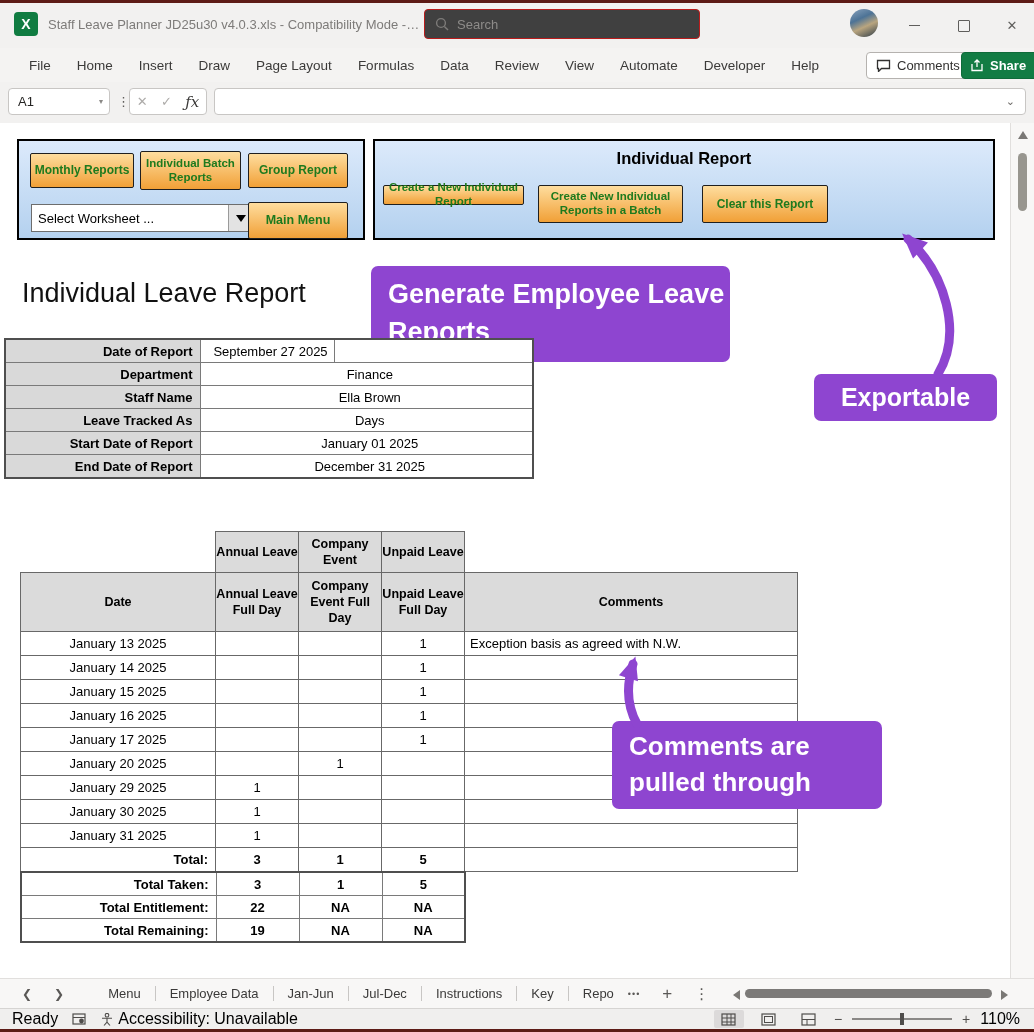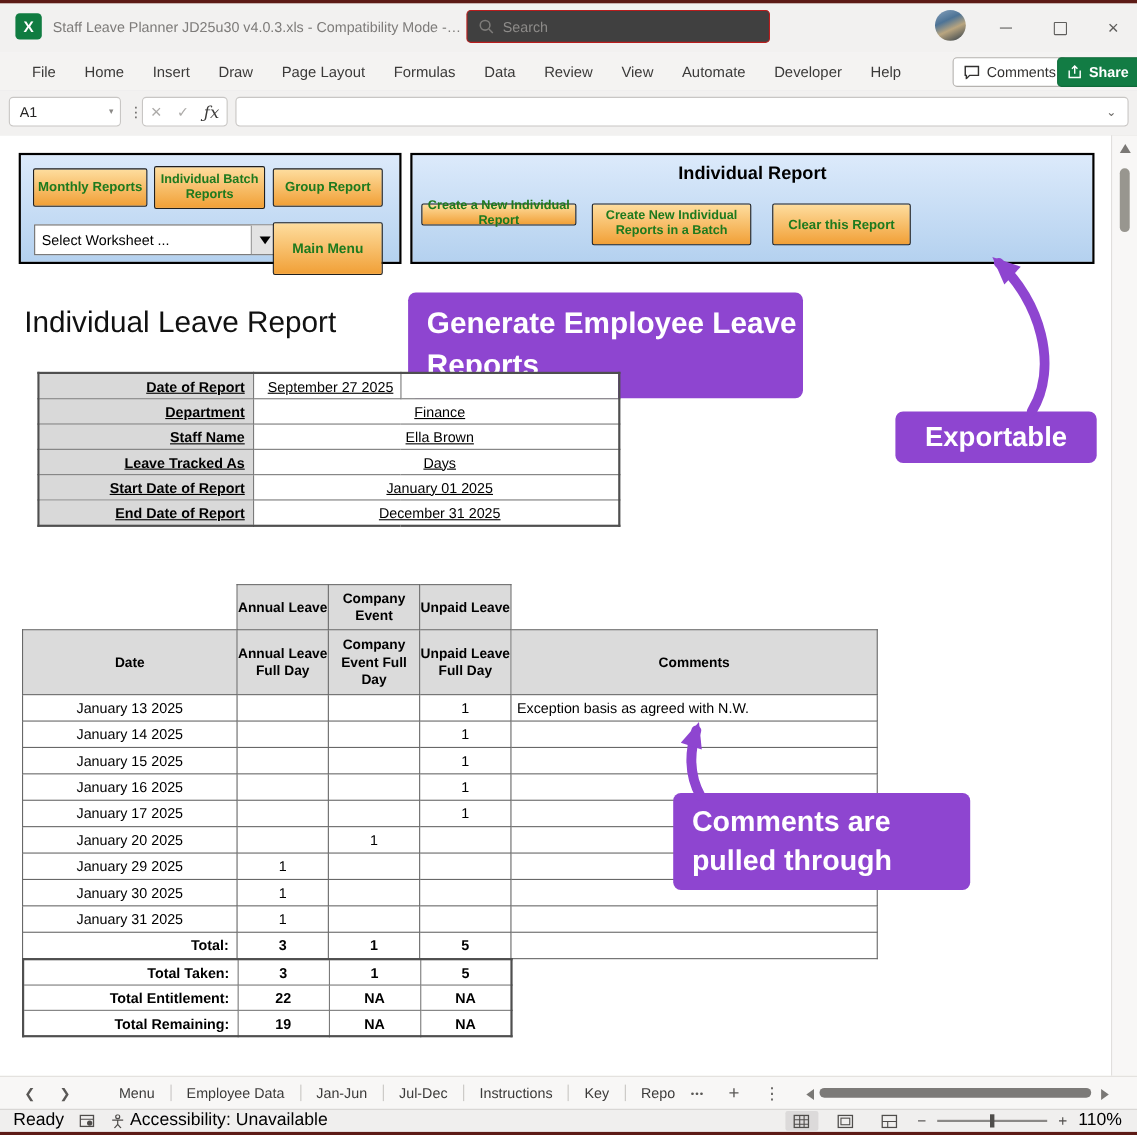--- a/index.html
+++ b/index.html
@@ -183,35 +183,35 @@
   <div class="abs panel" style="left:17px;top:16px;width:348px;height:101px;">
     <div class="abs obtn" style="left:11px;top:12px;width:104px;height:35px;font-size:12px;">Monthly Reports</div>
     <div class="abs obtn" style="left:121px;top:10px;width:101px;height:39px;font-size:11.5px;padding:0 4px;">Individual Batch Reports</div>
     <div class="abs obtn" style="left:229px;top:12px;width:100px;height:35px;font-size:12px;">Group Report</div>
     <div class="abs wsdrop" style="left:12px;top:63px;width:223px;height:28px;">
       <span>Select Worksheet ...</span>
       <span class="dbtn">
           <i></i>
         </span>
     </div>
-    <div class="abs obtn" style="left:229px;top:61px;width:100px;height:48px;font-size:12.5px;">Main Menu</div>
+    <div class="abs obtn" style="left:229px;top:61px;width:100px;height:37px;font-size:12.5px;">Main Menu</div>
   </div>
 
   <div class="abs panel" style="left:373px;top:16px;width:622px;height:101px;">
     <div class="abs panel-title" style="left:0;top:8px;width:100%;">Individual Report</div>
     <div class="abs obtn" style="left:8px;top:44px;width:141px;height:20px;font-size:11.5px;padding:0 4px;">Create a New Individual Report</div>
     <div class="abs obtn" style="left:163px;top:44px;width:145px;height:38px;font-size:11.5px;padding:0 4px;">Create New Individual Reports in a Batch</div>
     <div class="abs obtn" style="left:327px;top:44px;width:126px;height:38px;font-size:12px;">Clear this Report</div>
   </div>
 
   <div class="abs sheet-heading" style="left:22px;top:155px;">Individual Leave Report</div>
 
   <div class="abs callout co-generate">Generate Employee Leave Reports</div>
 
-  <table class="abs info" style="left:34px;top:215px;width:528px;text-decoration:underline;">
+  <table class="abs info" style="left:4px;top:215px;width:528px;">
     <colgroup>
         <col style="width:195px;">
         <col style="width:134px;">
         <col style="width:199px;">
       </colgroup>
     <tbody>
         <tr>
       <td class="lbl">Date of Report</td>
       <td class="val">September 27 2025</td>
       <td class="nob"></td>

